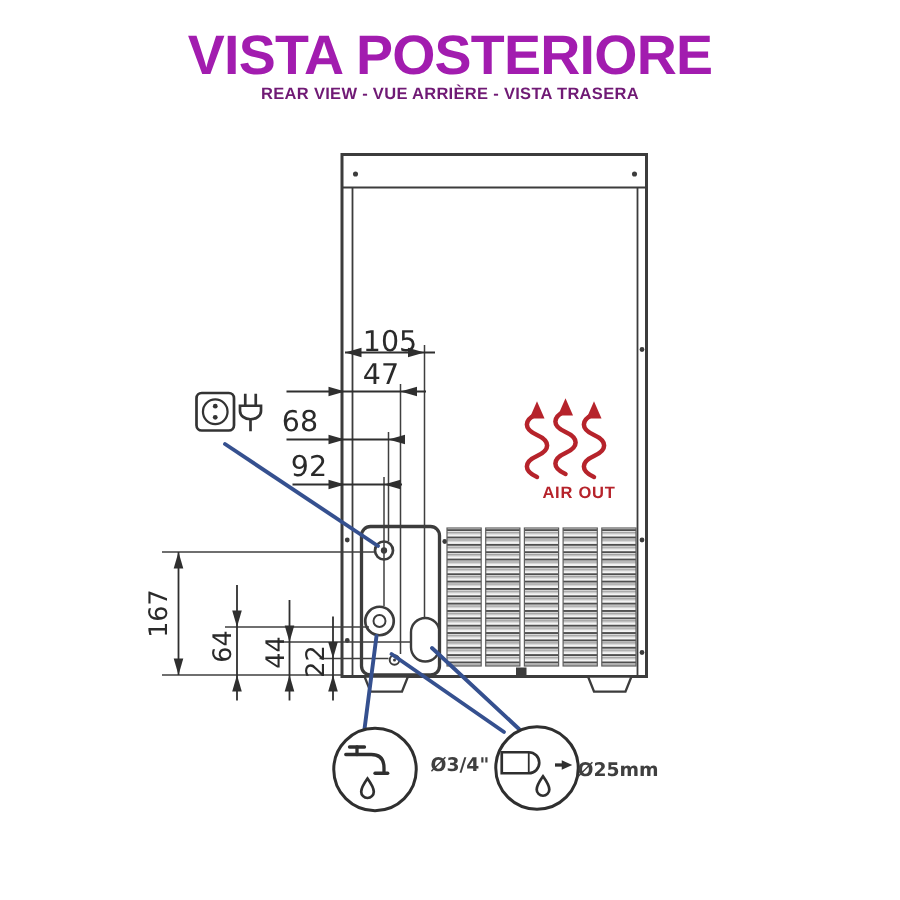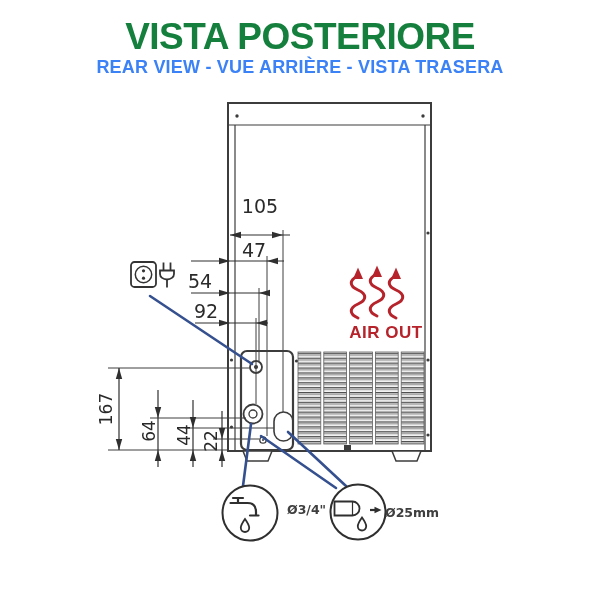--- a/index.html
+++ b/index.html
@@ -2,37 +2,37 @@
 <html><head>
 <meta charset="utf-8">
 <style>
   html,body{margin:0;padding:0;background:#fff;}
   .stage{
     position:relative;width:600px;height:600px;background:#ffffff;overflow:hidden;
     font-family:"Liberation Sans",sans-serif;
   }
   .title{
     position:absolute;left:0;top:16px;width:600px;text-align:center;
-    font-size:37px;font-weight:bold;letter-spacing:-0.5px;color:#15803d;
+    font-size:37px;font-weight:bold;letter-spacing:-0.5px;color:#a21caf;
     font-family:"Liberation Sans",sans-serif;
   }
   .subtitle{
     position:absolute;left:0;top:57px;width:600px;text-align:center;
-    font-size:18px;font-weight:600;color:#3b82f6;letter-spacing:0.2px;
+    font-size:11px;font-weight:600;color:#701a75;letter-spacing:0.2px;
   }
   .art{position:absolute;left:0;top:0;}
   .dim{
     position:absolute;color:#2a2a2a;font-family:"DejaVu Sans","Liberation Sans",sans-serif;
     text-align:center;line-height:20px;height:20px;
   }
   .dim.h{font-size:19px;}
   .dim.v{font-size:17px;transform:rotate(-90deg);}
   .airout{
     position:absolute;left:346px;top:323px;width:80px;text-align:center;
-    color:#b6232b;font-size:17px;font-weight:bold;letter-spacing:0.5px;
+    color:#b6232b;font-size:11px;font-weight:bold;letter-spacing:0.5px;
     font-family:"Liberation Sans",sans-serif;
   }
   .fitting-label{
     position:absolute;color:#3f3f3f;font-size:12.5px;font-weight:bold;
     font-family:"DejaVu Sans","Liberation Sans",sans-serif;
   }
 </style>
 </head>
 <body>
 
@@ -198,23 +198,23 @@
       <g stroke="#2f2f2f" fill="none" stroke-width="1.8">
         <path d="M334.5,501.5 H352.5 A7,7 0 0 1 352.5,515.5 H334.5 Z"></path>
         <line x1="352.5" y1="501.5" x2="352.5" y2="515.5" stroke-width="1.2"></line>
         <path d="M362,517.5 C358.8,522 357.8,524 357.8,526.3 A4.2,4.2 0 0 0 366.2,526.3 C366.2,524 365.2,522 362,517.5 Z"></path>
         <line x1="370" y1="510" x2="377.5" y2="510" stroke-width="2.2"></line>
         <polygon points="381.5,510 374.5,506.8 374.5,513.2" fill="#2f2f2f" stroke="none"></polygon>
       </g>
     </g>
   </svg>
 
-  <div class="dim h" style="left:238px;top:196px;width:44px;">105</div>
+  <div class="dim h" style="left:238px;top:218px;width:44px;">105</div>
   <div class="dim h" style="left:234px;top:240px;width:40px;">47</div>
-  <div class="dim h" style="left:180px;top:271px;width:40px;">54</div>
+  <div class="dim h" style="left:180px;top:271px;width:40px;">68</div>
   <div class="dim h" style="left:186px;top:301px;width:40px;">92</div>
 
   <div class="dim v" style="left:79px;top:399px;width:54px;">167</div>
   <div class="dim v" style="left:129px;top:421px;width:40px;">64</div>
   <div class="dim v" style="left:164px;top:425px;width:40px;">44</div>
   <div class="dim v" style="left:191px;top:431px;width:40px;">22</div>
 
   <div class="airout">AIR OUT</div>
   <div class="fitting-label" style="left:287px;top:502px;">Ø3/4"</div>
   <div class="fitting-label" style="left:385px;top:505px;">Ø25mm</div>

